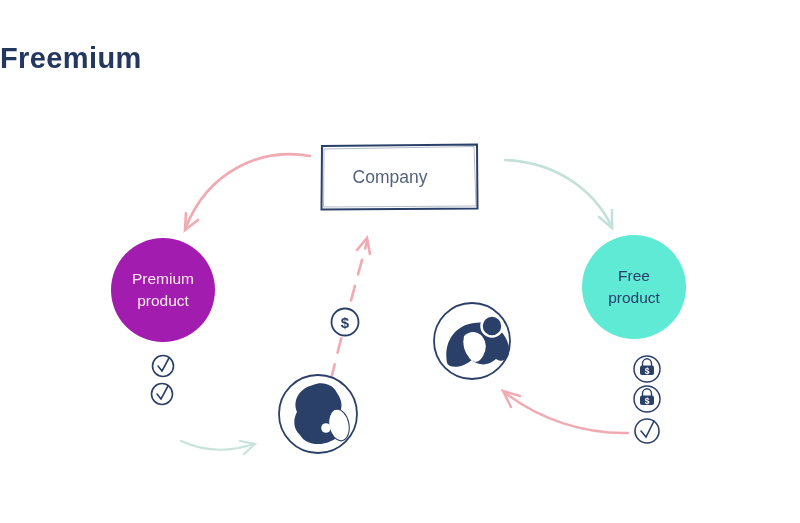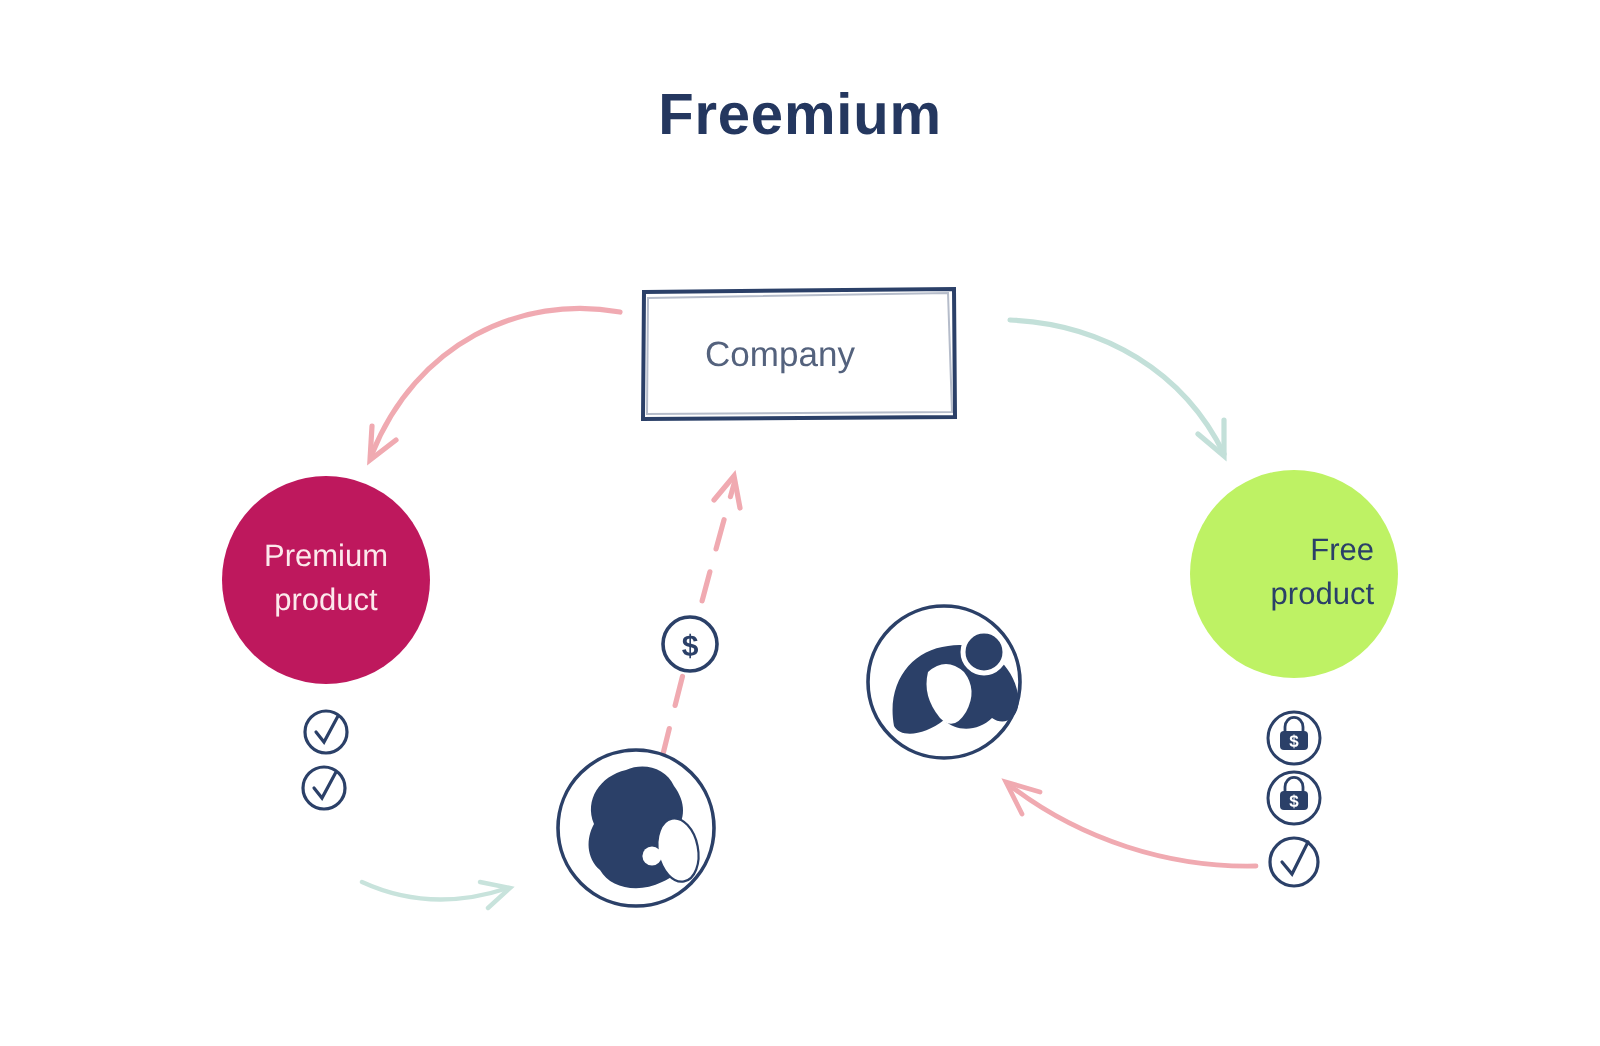--- a/index.html
+++ b/index.html
@@ -2,37 +2,37 @@
 <html><head>
 <meta charset="utf-8">
 <style>
   html,body { margin:0; padding:0; background:#ffffff; }
   .canvas {
     position:relative; width:800px; height:523px; background:#ffffff;
     overflow:hidden; font-family:"Liberation Sans", sans-serif;
   }
   .title {
     position:absolute; top:42px; left:0; width:100%; margin:0;
-    text-align:center; font-size:29px; font-weight:bold; color:#24375f;
+    text-align:left; font-size:29px; font-weight:bold; color:#24375f;
     letter-spacing:0.4px;
   }
   svg.layer { position:absolute; left:0; top:0; width:800px; height:523px; }
   svg.layer text { font-family:"Liberation Sans", sans-serif; }
   .company-label {
     position:absolute; left:321px; top:144px; width:138px; height:66px;
     display:flex; align-items:center; justify-content:center;
     font-size:17.5px; color:#54627d;
   }
   .node {
     position:absolute; width:104px; height:104px; border-radius:50%;
     display:flex; align-items:center; justify-content:center;
     text-align:center; font-size:15.5px; line-height:1.42;
   }
-  .node-premium { left:111px; top:238px; background:#be185d; color:#fce9ec; }
-  .node-free    { left:595px; top:235px; background:#bef264; color:#2b4068;text-align:right; }
+  .node-premium { left:111px; top:238px; background:#a21caf; color:#fce9ec; }
+  .node-free    { left:582px; top:235px; background:#5eead4; color:#2b4068; }
   .node span { display:block; width:80px; }
 </style>
 </head>
 <body>
 
 <div class="canvas">
 
   <h1 class="title">Freemium</h1>
 
   <svg class="layer" viewBox="0 0 800 523">

